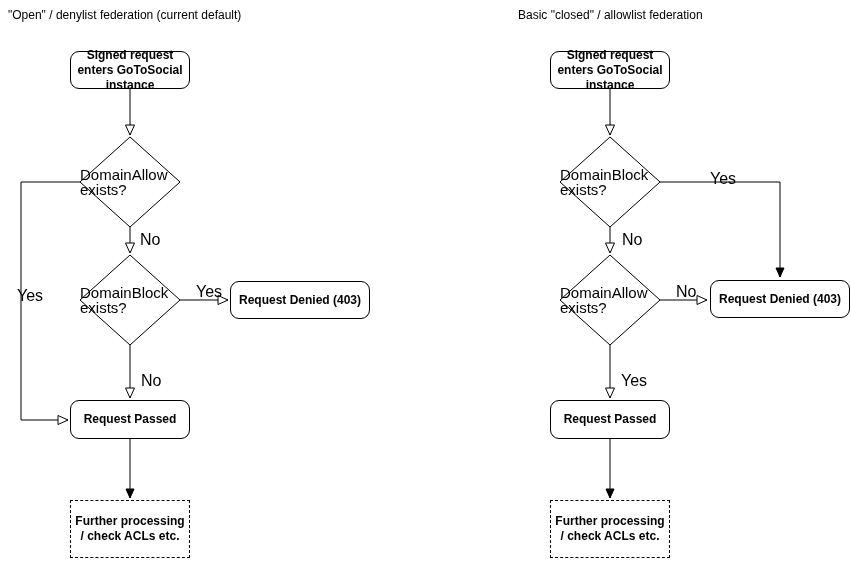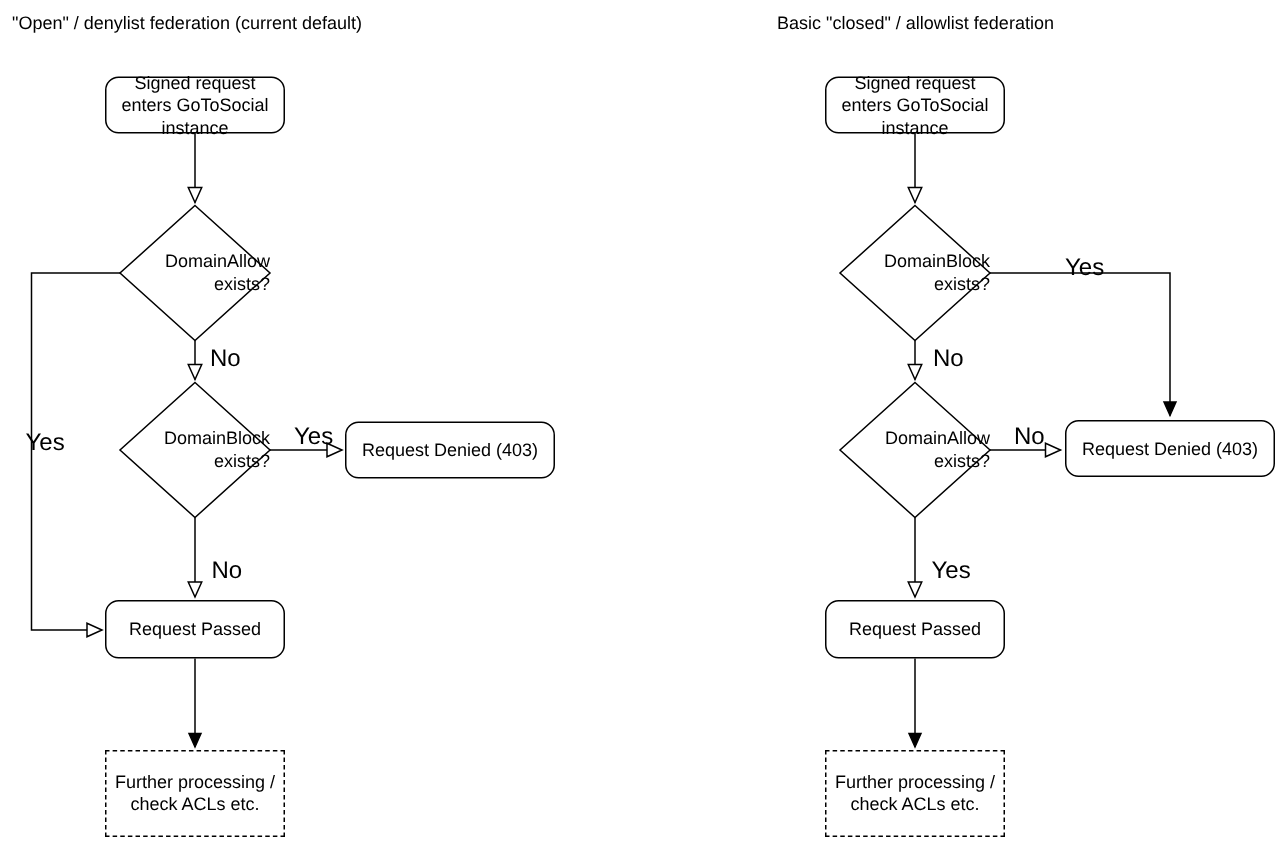--- a/index.html
+++ b/index.html
@@ -25,28 +25,29 @@
     background: #ffffff;
     border: 1px solid #000000;
     display: flex;
     align-items: center;
     justify-content: center;
     text-align: center;
     font-size: 12px;
     line-height: 15px;
     padding: 0 2px;
     z-index: 1;
+    font-weight: bold;
   }
   .rounded { border-radius: 9px; }
   .dashed  { border-style: dashed; }
   .diamond-label {
     position: absolute;
     width: 100px;
-    text-align: right;
-    font-size: 12px;
+    text-align: left;
+    font-size: 15px;
     line-height: 15px;
     z-index: 1;
   }
   .edge-label {
     position: absolute;
     font-size: 16px;
     white-space: nowrap;
     z-index: 2;
   }
 </style>

